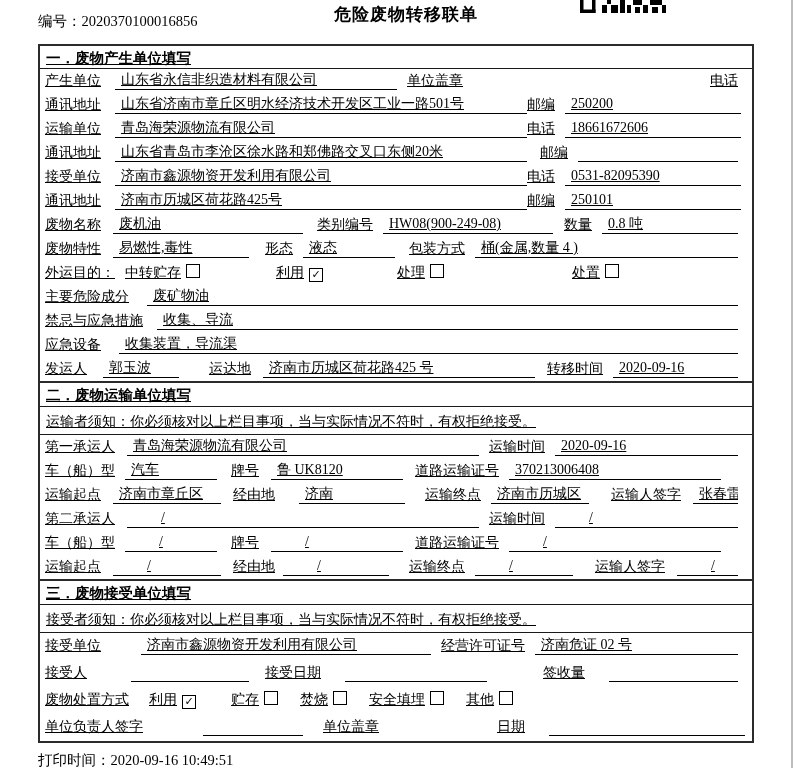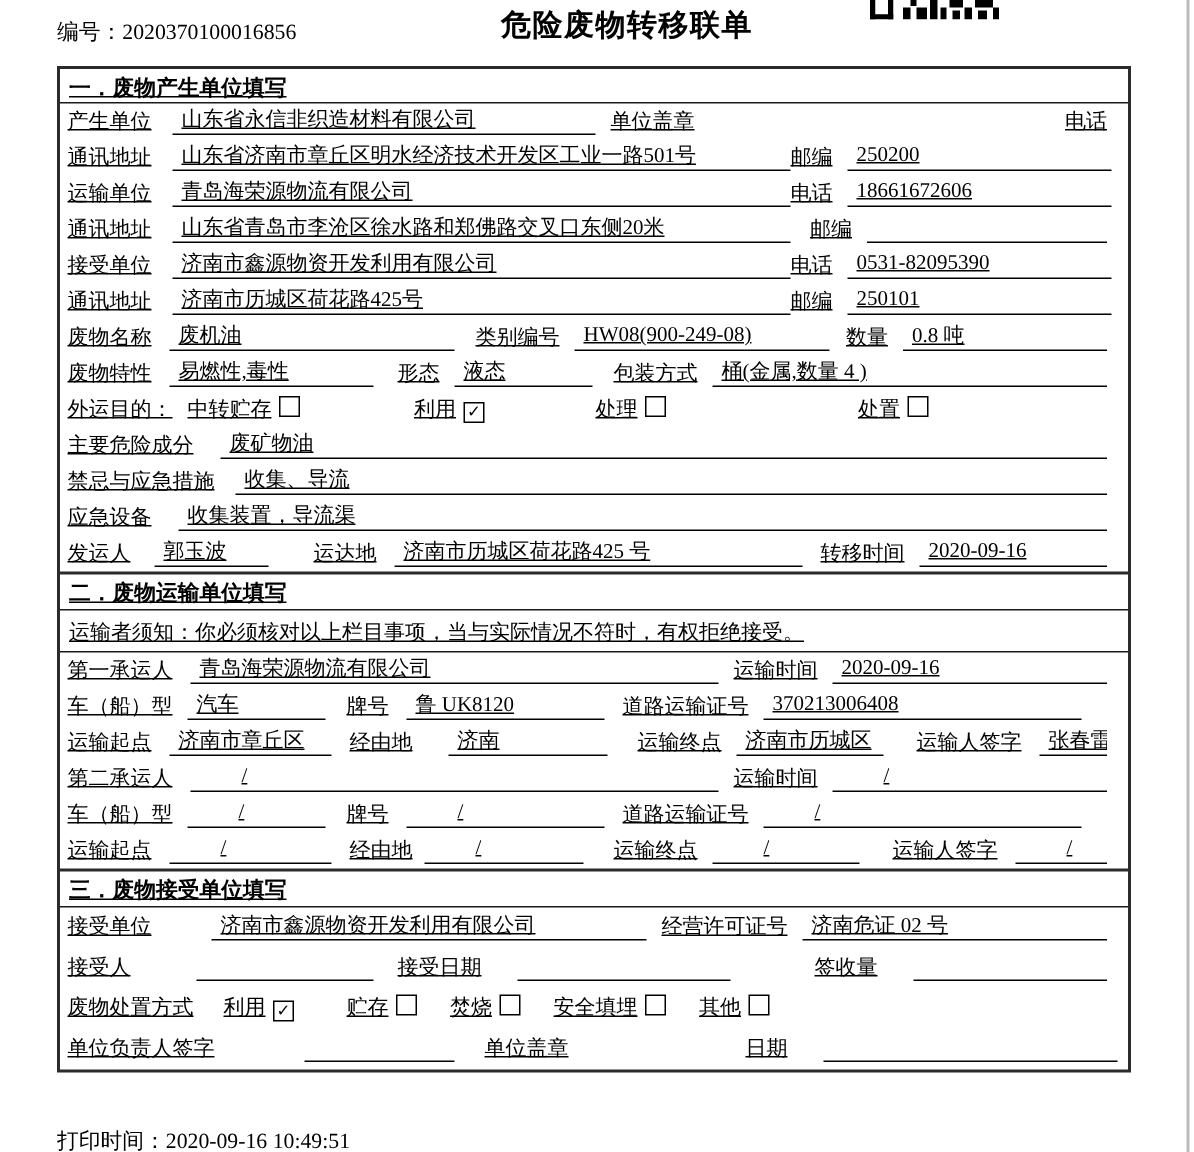--- a/index.html
+++ b/index.html
@@ -2,21 +2,21 @@
 <html><head>
 <meta charset="utf-8">
 <style>
   html,body { margin:0; padding:0; }
   body {
     width:796px; height:768px; position:relative; background:#ffffff;
     font-family:"Liberation Serif","DejaVu Serif",serif;
     font-size:14px; color:#000; overflow:hidden;
   }
   .hdr-serial { position:absolute; left:38px; top:12px; font-size:14.5px; }
-  .hdr-title  { position:absolute; left:334px; top:3px; font-size:20px; font-weight:bold; letter-spacing:1px; }
+  .hdr-title  { position:absolute; left:334px; top:3px; font-size:17px; font-weight:bold; letter-spacing:1px; }
   .qr-frag    { position:absolute; left:580px; top:0; width:86px; height:13px; }
   .win-edge   { position:absolute; left:791px; top:0; width:2px; height:768px; background:#bdbdbd; }
 
   .form { position:absolute; left:38px; top:44px; width:716px; box-sizing:border-box;
           border:2px solid #2b2b2b; background:#fff;text-decoration:underline; }
   .sec  { box-sizing:border-box; }
   .sec + .sec { border-top:2px solid #2b2b2b; }
   .sec-head { font-weight:bold; font-size:14.5px; padding:3px 6px 2px 6px; height:23px;
               box-sizing:border-box; border-bottom:1.5px solid #1a1a1a; }
   .notice { height:28px; box-sizing:border-box; padding:6px 6px 0 6px;
@@ -223,20 +223,21 @@
       <span class="v slash" style="width:106px;margin-left:8px">/</span>
       <span class="lb" style="margin-left:20px">运输终点</span>
       <span class="v slash" style="width:98px;margin-left:10px">/</span>
       <span class="lb" style="margin-left:22px">运输人签字</span>
       <span class="v fill slash" style="margin-left:12px">/</span>
     </div>
   </div>
 
   <div class="sec sec3">
     <div class="sec-head" style="height:24px">三．废物接受单位填写</div>
+    <div class="notice">接受者须知：你必须核对以上栏目事项，当与实际情况不符时，有权拒绝接受。</div>
 
     <div class="row">
       <span class="lb">接受单位</span>
       <span class="v" style="width:290px;margin-left:40px">济南市鑫源物资开发利用有限公司</span>
       <span class="lb" style="margin-left:10px">经营许可证号</span>
       <span class="v fill" style="margin-left:10px">济南危证 02 号</span>
     </div>
 
     <div class="row">
       <span class="lb">接受人</span>

